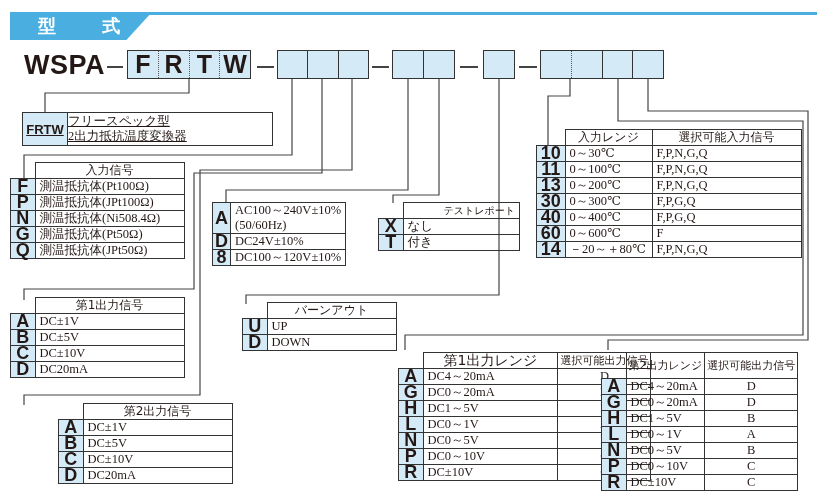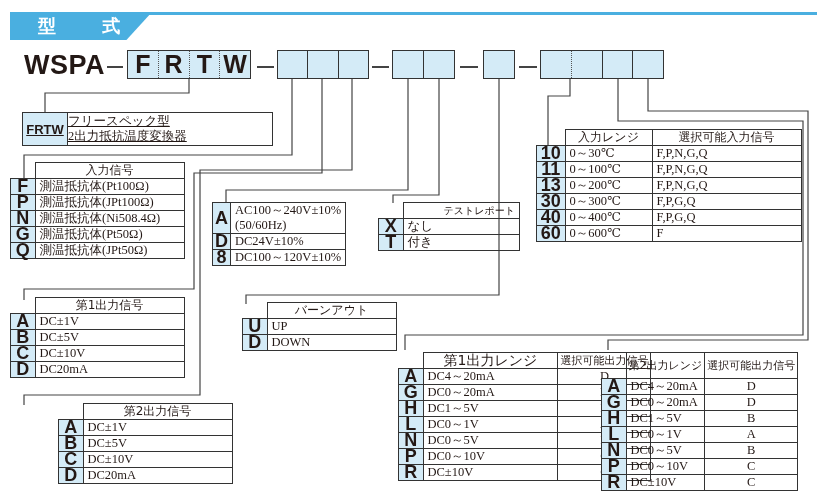--- a/index.html
+++ b/index.html
@@ -276,20 +276,25 @@
   <tr>
         <td class="key">40</td>
         <td>0～400℃</td>
         <td>F,P,G,Q</td>
       </tr>
   <tr>
         <td class="key">60</td>
         <td>0～600℃</td>
         <td>F</td>
       </tr>
+  <tr>
+        <td class="key">14</td>
+        <td>－20～＋80℃</td>
+        <td>F,P,N,G,Q</td>
+      </tr>
 </tbody>
   </table>
 
 <table style="left:398px;top:352px;">
   <tbody>
       <tr>
         <td class="blank" style="width:16px;border-bottom:1.2px solid #333;"></td>
       <th class="hd" style="width:72px;font-size:14px;padding:0 20px;">第1出力レンジ</th>
       <th class="hd" style="width:82px;font-size:11px;padding:0 2px;">選択可能出力信号</th>
       </tr>

